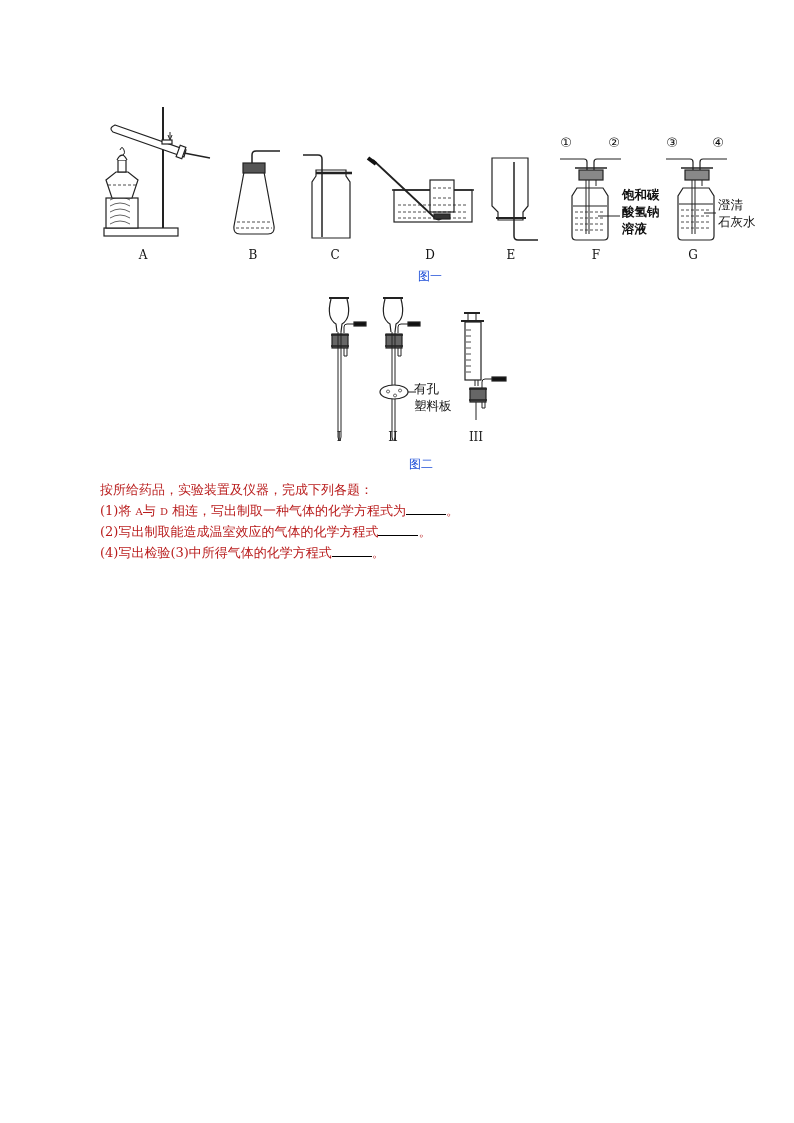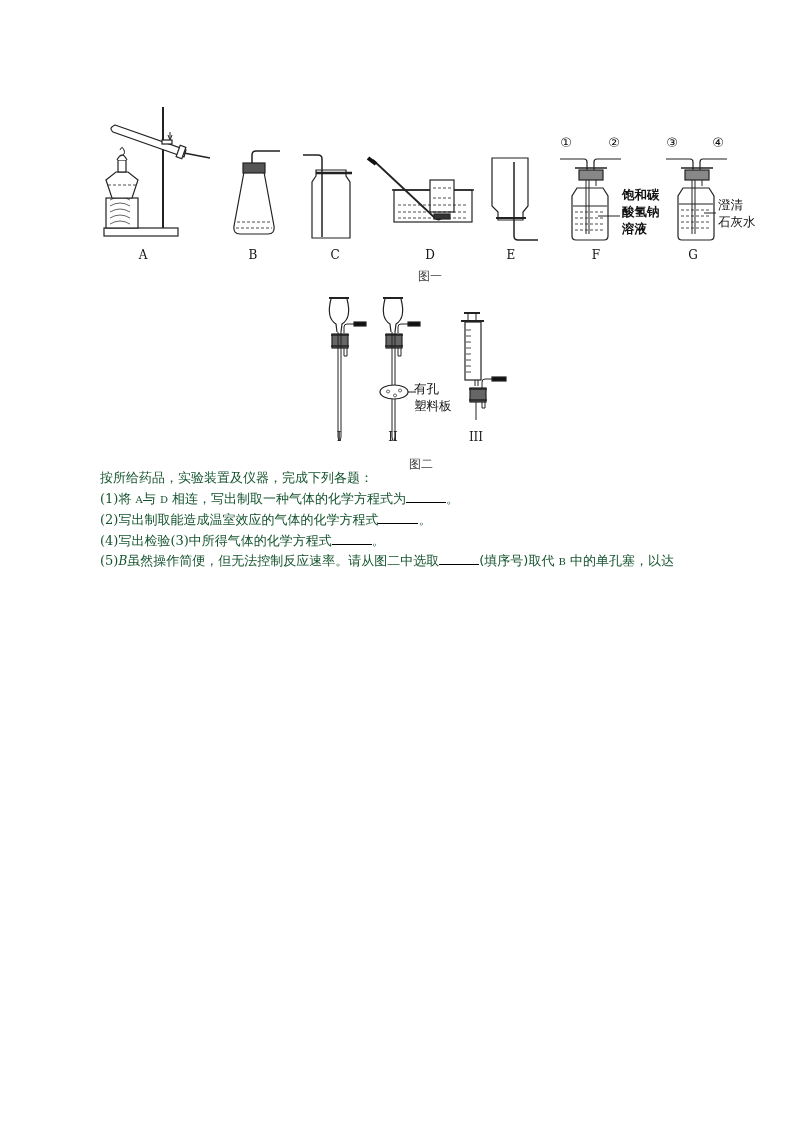--- a/index.html
+++ b/index.html
@@ -1,24 +1,24 @@
 <!DOCTYPE html>
 <html><head>
   <meta charset="utf-8">
   <style>
     html, body { margin: 0; padding: 0; background: #ffffff; }
     body { width: 794px; height: 1123px; position: relative; overflow: hidden;
            font-family: "DejaVu Sans", "Liberation Sans", sans-serif; color: #000; }
     .fig { position: absolute; left: 0; top: 0; }
     .lbl { position: absolute; font-family: "DejaVu Serif", "Liberation Serif", serif; font-size: 12px; color: #111; transform: translateX(-50%); }
-    .cap { position: absolute; font-size: 12px; color: #404040; transform: translateX(-50%); }
+    .cap { position: absolute; font-size: 12px; color: #1d4ed8; transform: translateX(-50%); }
     .note { position: absolute; font-size: 12.5px; color: #111; line-height: 17px; }
     .port { position: absolute; font-size: 13px; color: #111; transform: translateX(-50%); }
     .roman { position: absolute; font-family: "DejaVu Serif", "Liberation Serif", serif; font-size: 12px; color: #222; transform: translateX(-50%); }
-    .text-block { position: absolute; left: 100px; top: 468px; width: 640px; font-size: 13px; line-height: 20.5px; color: #14532d; }
+    .text-block { position: absolute; left: 100px; top: 480px; width: 640px; font-size: 13px; line-height: 20.5px; color: #b91c1c; }
     .text-block p { margin: 0; white-space: nowrap; }
     .blank { display: inline-block; width: 40px; border-bottom: 1px solid #000; height: 12px; vertical-align: baseline; }
     .num { font-family: "DejaVu Serif", "Liberation Serif", serif; font-size: 13px; }
     .latin { font-family: "DejaVu Serif", "Liberation Serif", serif; font-size: 10px; }
     .ital { font-family: "DejaVu Serif", "Liberation Serif", serif; font-style: italic; font-size: 12px; }
   </style>
 </head>
 <body>
 
 <svg class="fig" width="794" height="300" viewBox="0 0 794 300" fill="none" stroke="#222" stroke-width="1.2">
@@ -182,16 +182,13 @@
 
   <p>
     <span class="num">(2)</span><span>写出制取能造成温室效应的气体的化学方程式</span><span class="blank"></span><span>。</span>
   </p>
 
 
   <p>
     <span class="num">(4)</span><span>写出检验</span><span class="num">(3)</span><span>中所得气体的化学方程式</span><span class="blank"></span><span>。</span>
   </p>
 
-  <p>
-    <span class="num">(5)</span><span class="ital">B</span><span>虽然操作简便，但无法控制反应速率。请从图二中选取</span><span class="blank"></span><span>(填序号)取代 </span><span class="latin">B</span><span> 中的单孔塞，以达</span>
-  </p>
 </div>
 
 </body></html>

